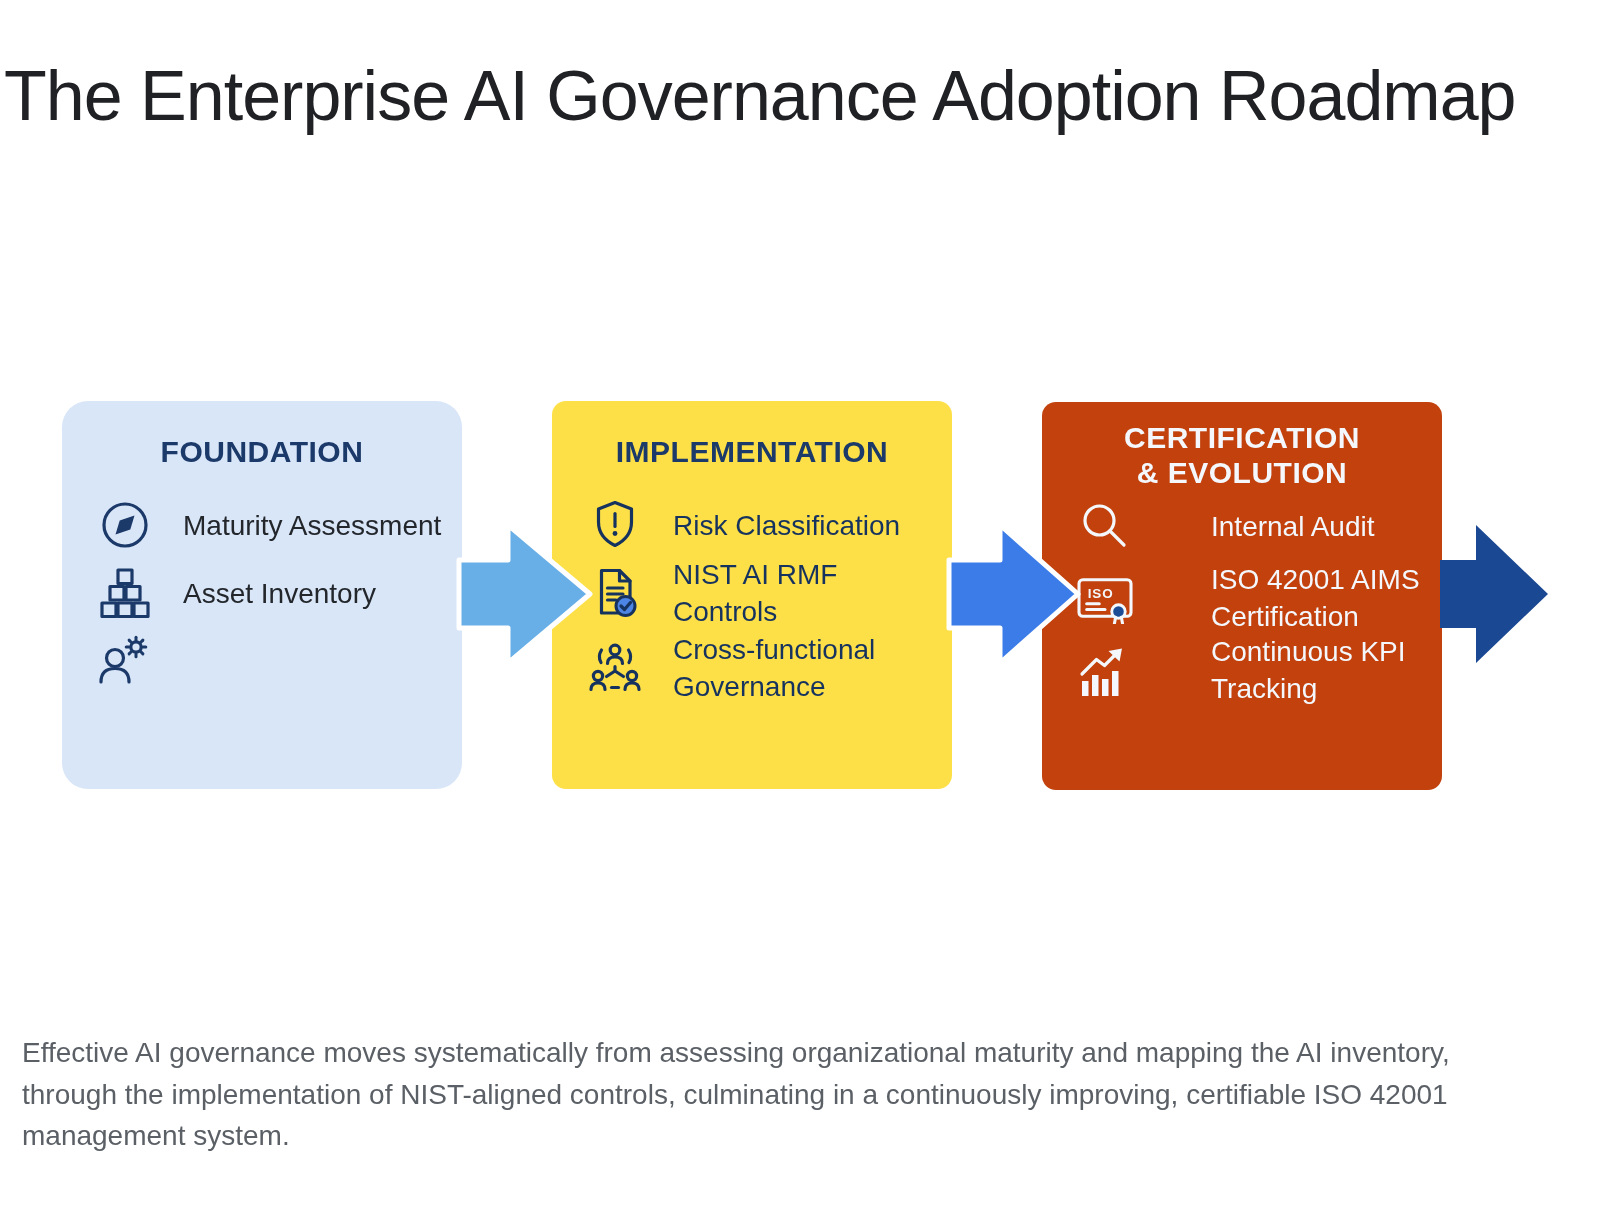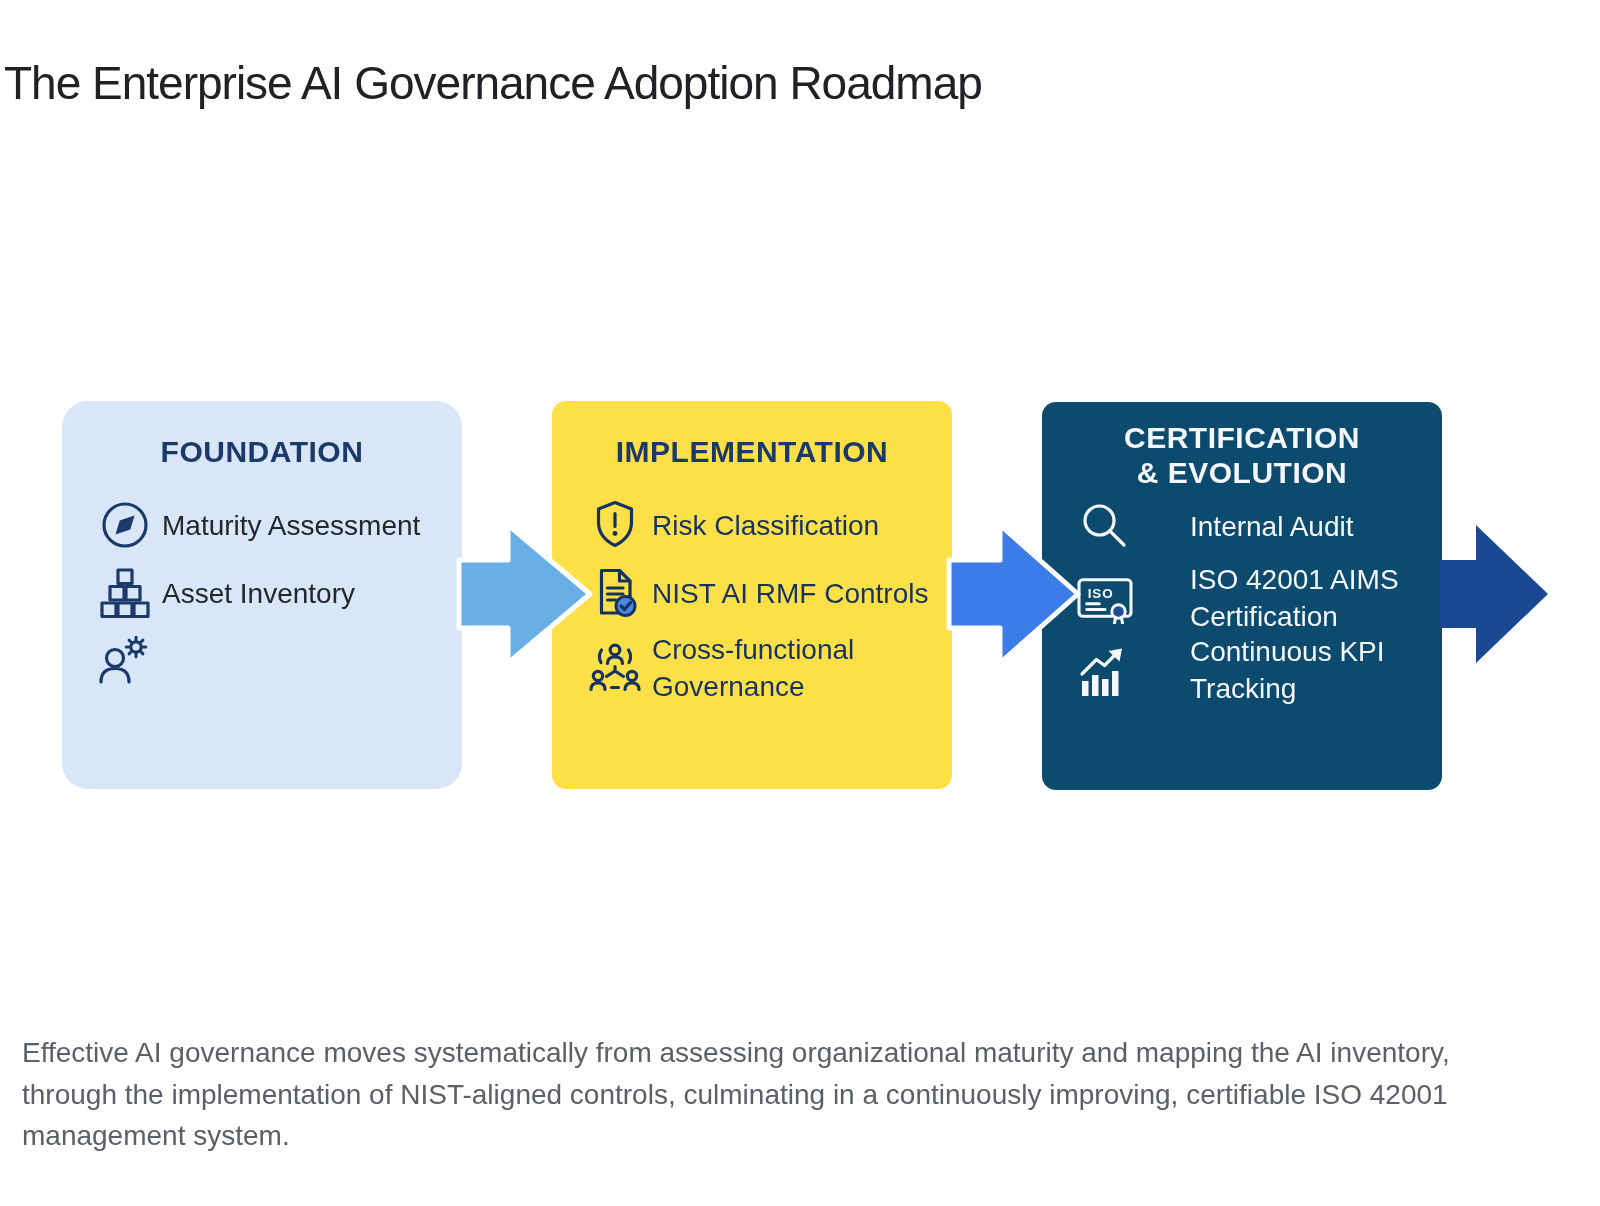--- a/index.html
+++ b/index.html
@@ -13,39 +13,39 @@
     --caption:#5b6066;
   }
   *{margin:0;padding:0;box-sizing:border-box;}
   html,body{background:#ffffff;}
   body{
     width:1600px;height:1206px;position:relative;overflow:hidden;
     font-family:"Liberation Sans", sans-serif;
   }
   .page-title{
     position:absolute;left:4px;top:56px;
-    font-size:46px;font-weight:400;letter-spacing:-1px;
+    font-size:70px;font-weight:400;letter-spacing:-1px;
     color:var(--ink);
   }
   .figure{position:absolute;inset:0;}
   .stage{
     position:absolute;top:401px;width:400px;height:388px;border-radius:14px;
   }
   .stage-0{left:62px;}
   .stage-1{left:552px;}
   .stage-2{left:1042px;top:402px;}
   .stage-title{
     position:absolute;top:33px;left:0;right:0;
     text-align:center;font-size:30px;font-weight:700;letter-spacing:.5px;
     color:var(--navy);white-space:pre-line;line-height:35px;
   }
   .stage-2 .stage-title{color:var(--light);top:18px;}
   .item-row{
     position:absolute;left:34px;right:6px;
-    display:flex;align-items:center;gap:8px;
+    display:flex;align-items:center;gap:29px;
   }
   .item-row .icon{
     flex:0 0 58px;display:flex;align-items:center;justify-content:center;
   }
   .item-row .label{
     font-size:28px;line-height:37px;white-space:pre-line;color:#23272c;
   }
   .stage-0 .icon{color:var(--navy);}
   .stage-1 .icon{color:var(--navy-deep);}
   .stage-1 .label{color:var(--navy-deep);}
@@ -165,21 +165,21 @@
           <circle class="st" cx="43" cy="34" r="4.6" stroke-width="3"></circle>
           <path class="st" d="M36 47.5 Q36 41 43 41 Q50 41 50 47.5" stroke-width="3"></path>
           <line class="st" x1="22.5" y1="45.5" x2="29.5" y2="45.5" stroke-width="2.8"></line>
         </svg>
       </span>
       <span class="label">Cross-functional
 Governance</span>
     </div>
   </section>
 
-  <section class="stage stage-2" style="background: #0c4a6e;">
+  <section class="stage stage-2" style="background: #c2410c;">
     <h2 class="stage-title">CERTIFICATION
 &amp; EVOLUTION</h2>
 
     <div class="item-row r0">
       <span class="icon">
         <svg class="ic" width="52" height="52" viewBox="0 0 52 52">
           <circle class="st" cx="20.5" cy="20.5" r="14.5" stroke-width="4"></circle>
           <line class="st" x1="31.5" y1="31.5" x2="45" y2="45" stroke-width="4.5"></line>
         </svg>
       </span>

